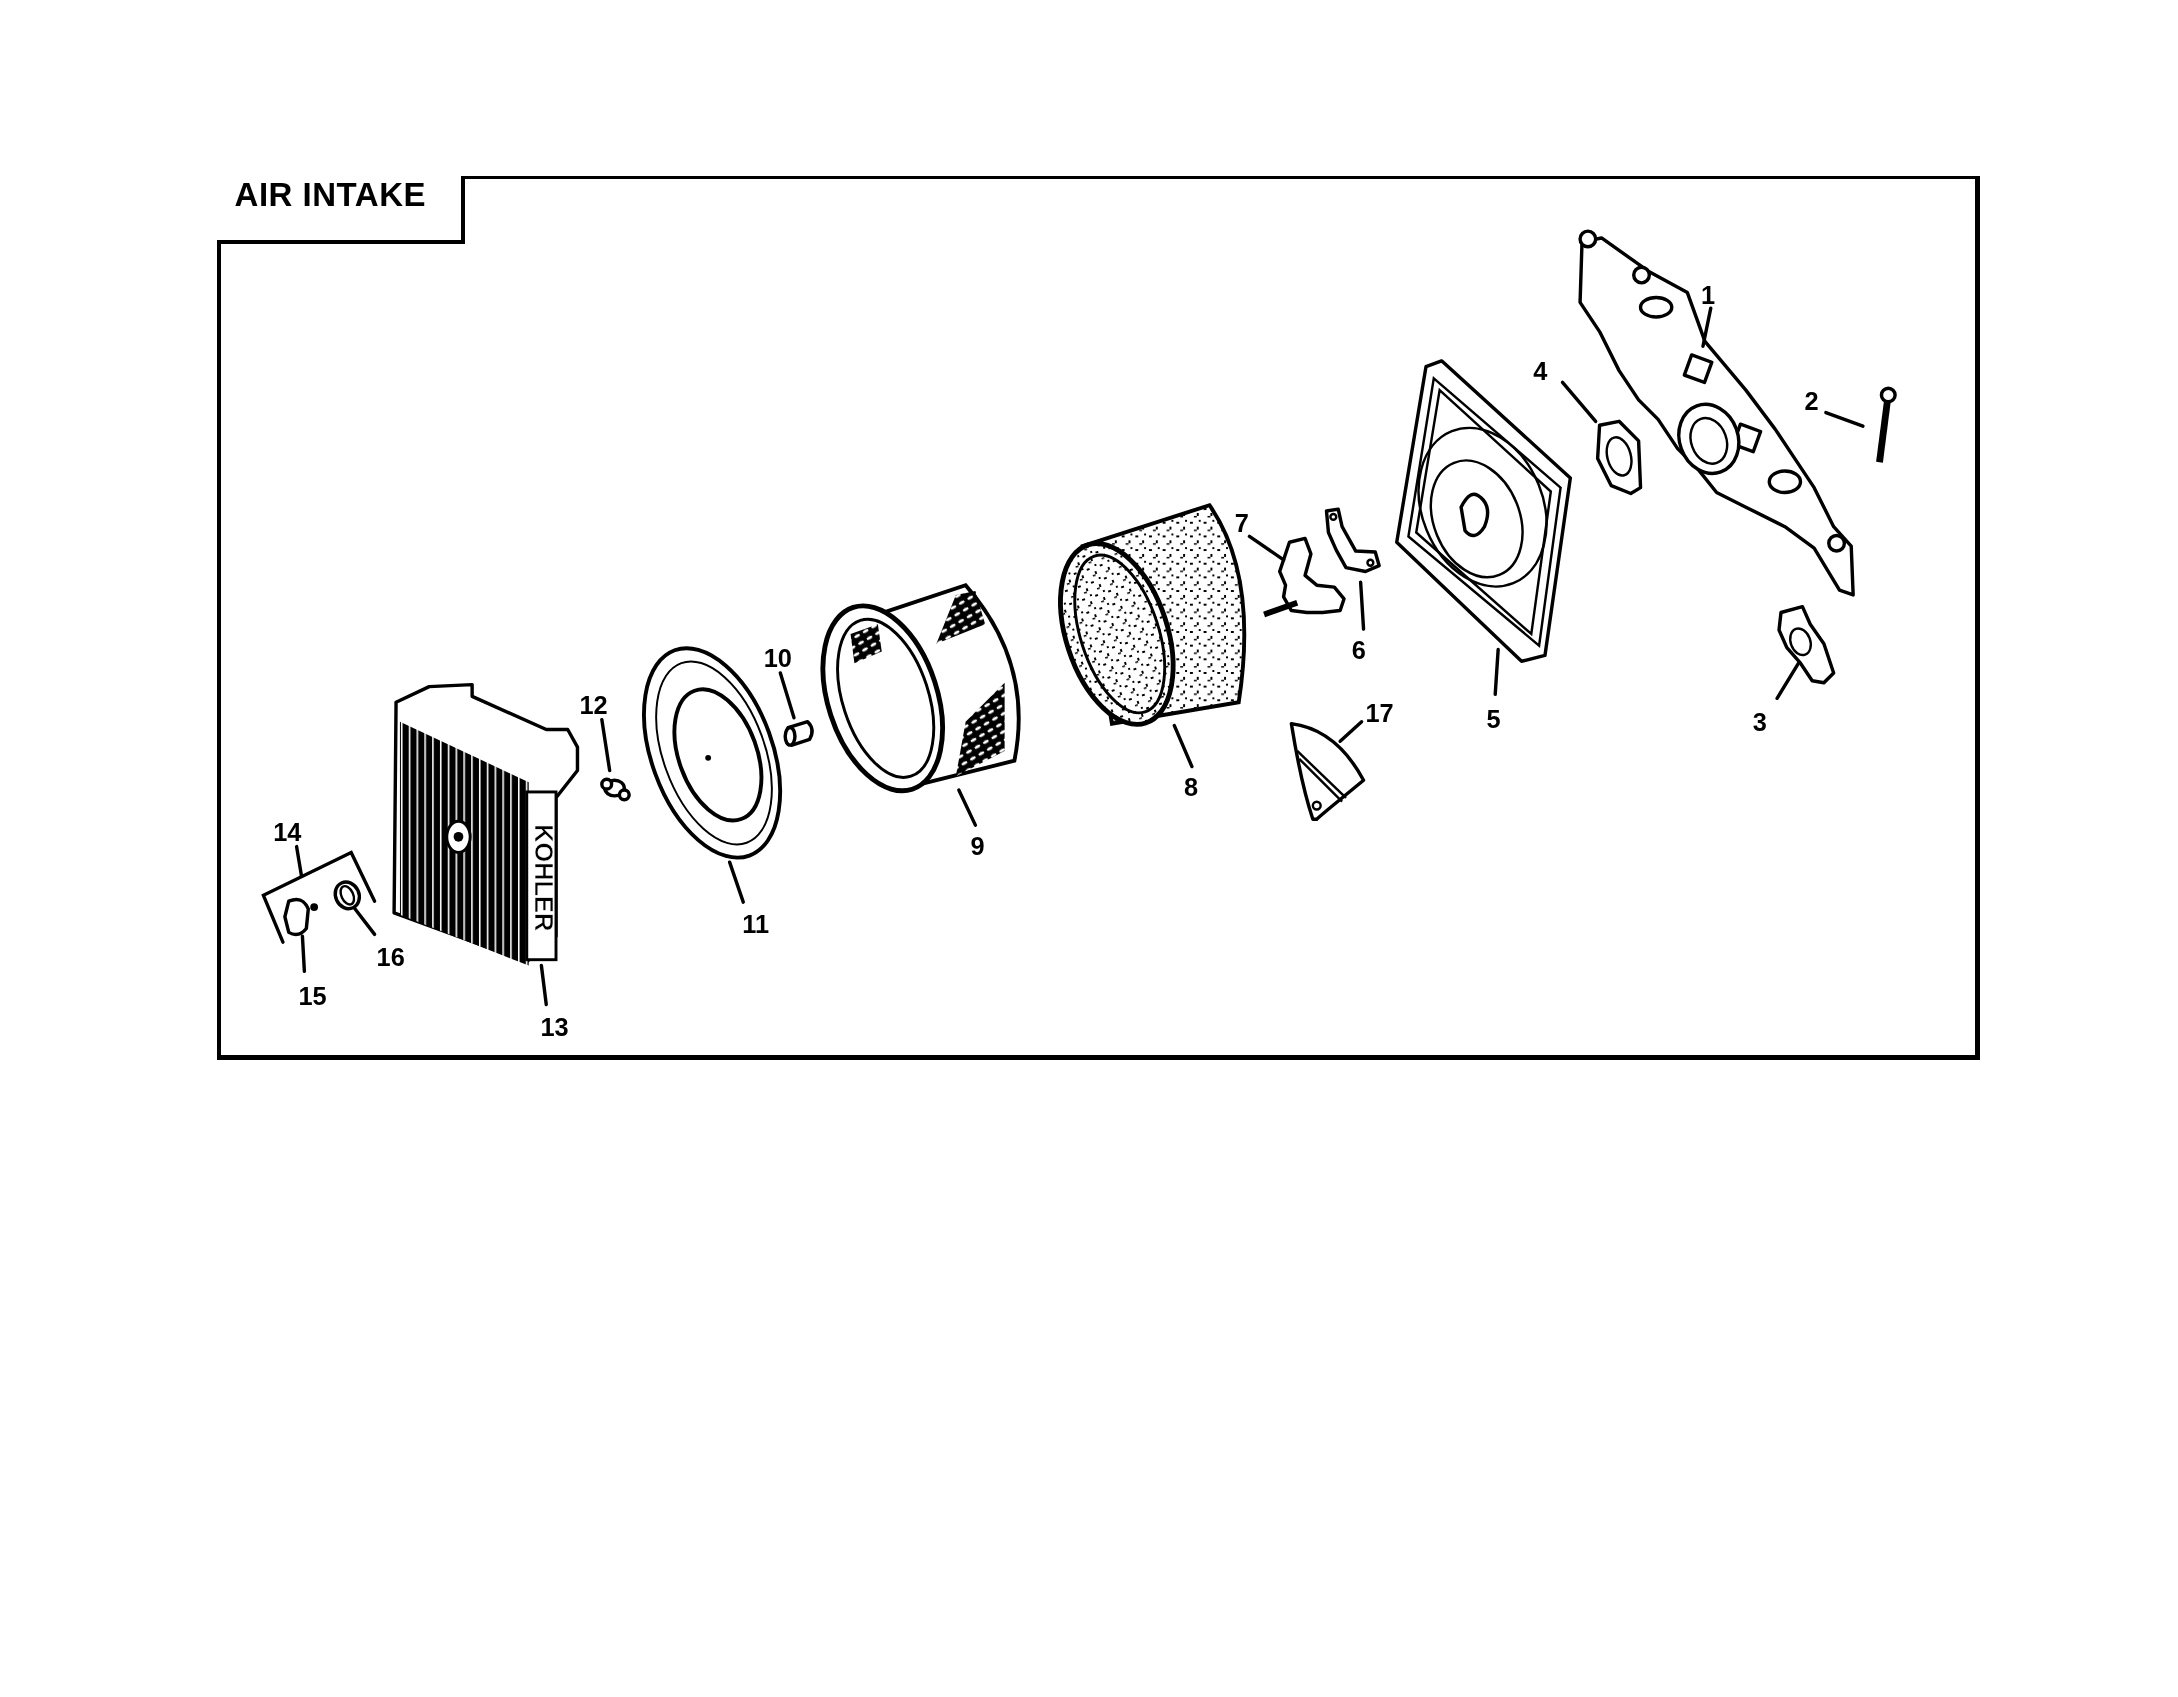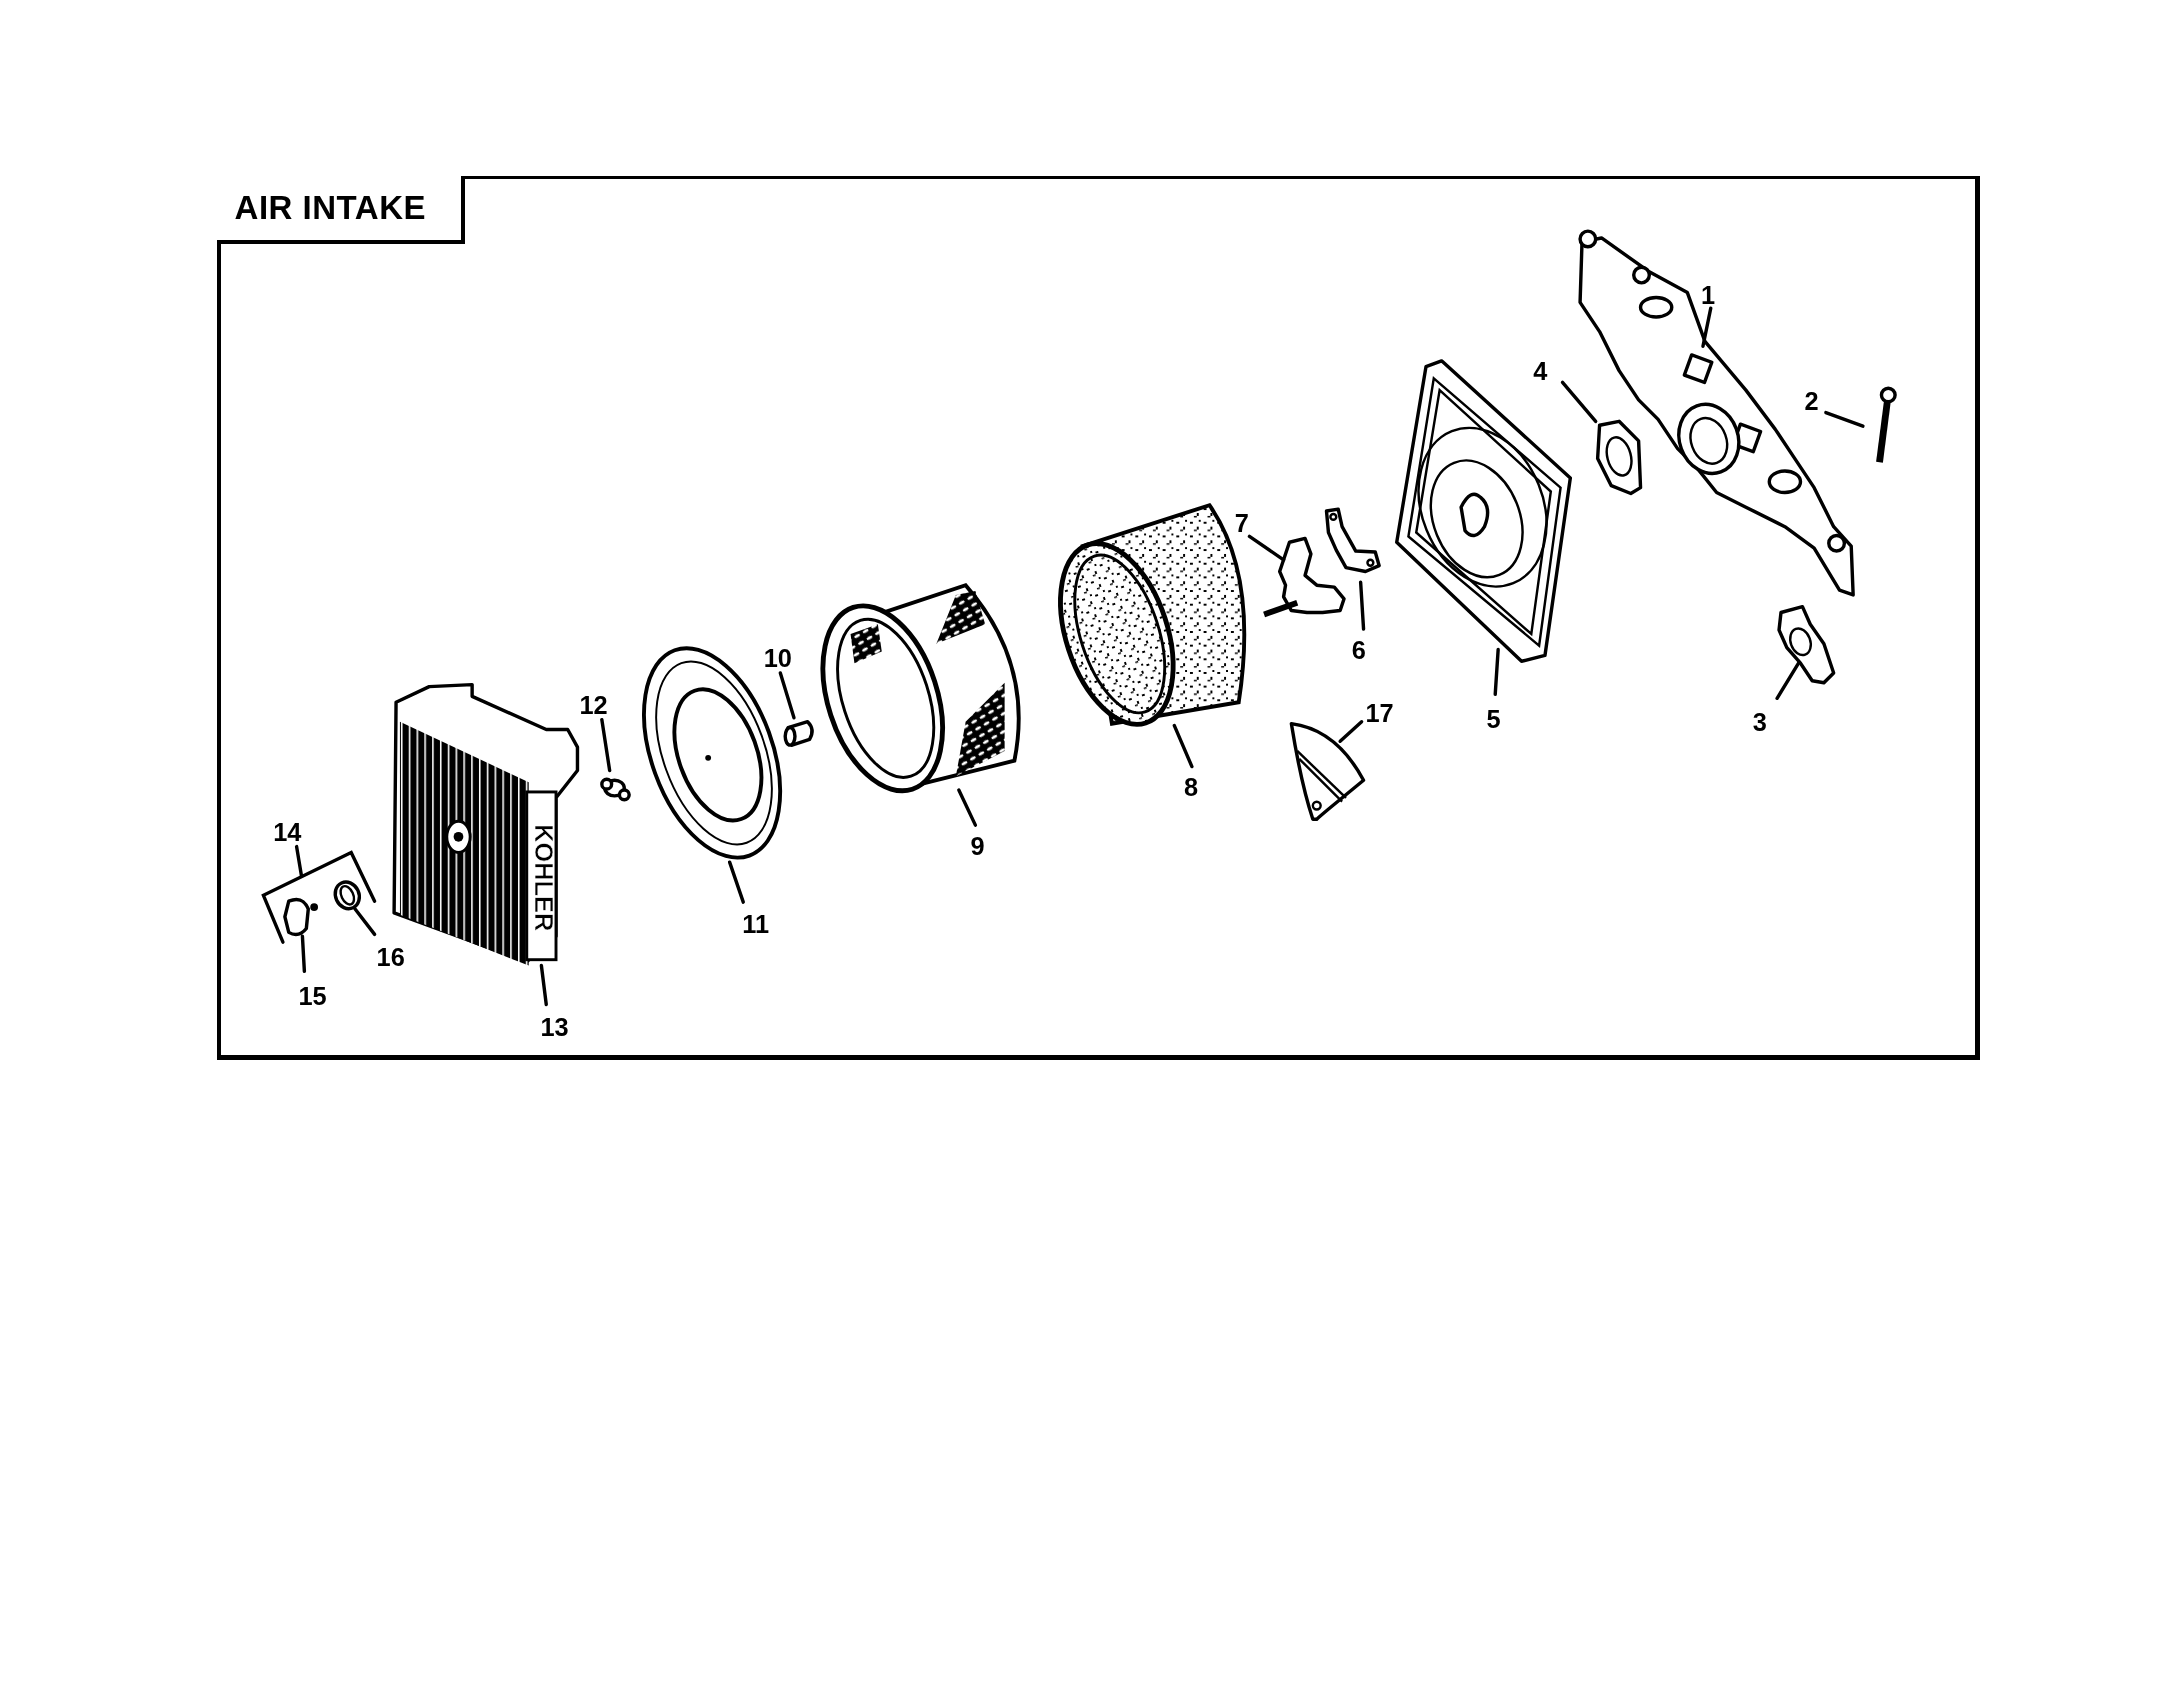--- a/index.html
+++ b/index.html
@@ -2,21 +2,21 @@
 <html><head>
 <meta charset="utf-8">
 <style>
   html, body { margin: 0; padding: 0; background: #ffffff; }
   body { width: 2179px; height: 1698px; position: relative; overflow: hidden;
          font-family: "Liberation Sans", sans-serif; color: #000; }
   #frame { position: absolute; left: 217px; top: 176px; width: 1763px; height: 884px;
            border: 5.9px solid #000; box-sizing: border-box; border-top-width: 3.9px; border-left-width: 4.9px; }
   #title-box { position: absolute; left: 217px; top: 176px; width: 248px; height: 68px;
                border-right: 4.9px solid #000; border-bottom: 4.9px solid #000; box-sizing: border-box;
-               display: flex; align-items: center; padding-left: 17.6px; background:#fff; }
+               display: flex; padding-left: 17.6px; background:#fff; }
   #title-box span { font-weight: bold; font-size: 33px; letter-spacing: 0.5px; }
   svg#art { position: absolute; left: 0; top: 0; }
   .lbl { font-family: "Liberation Sans", sans-serif; font-weight: bold; font-size: 26px; fill: #000; }
   .ln { stroke: #000; stroke-width: 3.5; fill: none; stroke-linecap: round; }
   .ol { stroke: #000; stroke-width: 3.5; fill: #fff; stroke-linejoin: round; }
   .thin { stroke: #000; stroke-width: 2.5; fill: none; }
 </style>
 </head>
 <body>
 

